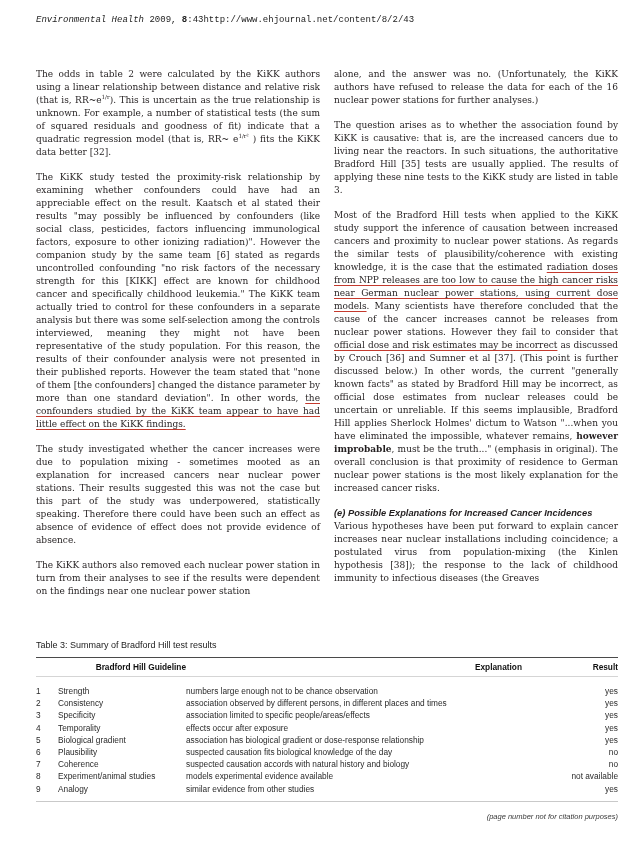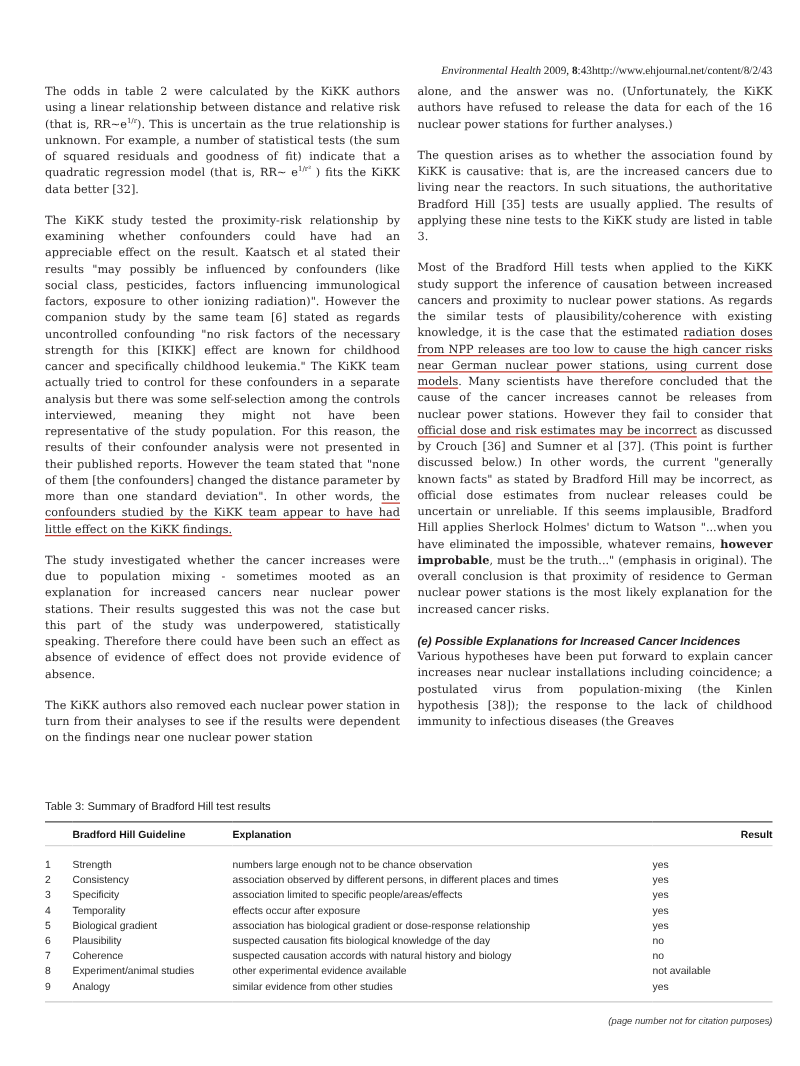--- a/index.html
+++ b/index.html
@@ -8,23 +8,23 @@
     width: 640px; height: 853px;
     position: relative;
     font-family: "DejaVu Serif", serif;
     color: #231f20;
     overflow: hidden;
   }
 
   
   .page-header {
     position: absolute; top: 15px; left: 36px; width: 582px;
-    display: flex; justify-content: flex-end; align-items: baseline;
-    font-family: Liberation Serif, serif;
-    font-size: 9px; color: #1c1c1c; margin-top: 36px;
+    display: flex; justify-content: flex-start; align-items: baseline;
+    font-family: Liberation Mono, monospace;
+    font-size: 9px; color: #1c1c1c;
   }
   .seg-italic { font-style: italic; }
   .seg-bold { font-weight: bold; }
 
   
   .content {
     position: absolute; top: 68px; left: 36px; width: 582px;
     display: flex; gap: 14px;
   }
   .col { width: 284px; font-size: 9px; line-height: 13px; text-align: justify; }
@@ -51,32 +51,32 @@
     margin-bottom: 7px;
   }
   table.bh-table {
     width: 100%; border-collapse: collapse;
     font-family: "Liberation Sans", sans-serif;
     font-size: 8.3px; color: #2a2a2a;
     border-top: 1px solid #4a4a4a;
     border-bottom: 1px solid #c9c9c9;
   }
   table.bh-table thead th {
-    font-weight: bold; text-align: left; color: #111;
+    font-weight: bold; text-align: right; color: #111;
     padding: 4px 0 4px 0;
     border-bottom: 1px solid #d5d5d5;
   }
   table.bh-table thead th.result-col { text-align: right; }
   table.bh-table td { padding: 1.1px 0; vertical-align: top; }
   table.bh-table tbody tr:first-child td { padding-top: 9px; }
   table.bh-table tbody tr:last-child td { padding-bottom: 7px; }
   .col-num { width: 22px; }
   .col-guideline { width: 128px; }
   .col-explanation { width: auto; }
-  .col-result { width: 96px; text-align: left; }
+  .col-result { width: 96px; text-align: right; }
 
   
   .page-footer {
     position: absolute; top: 810px; left: 36px; width: 582px;
     text-align: right; font-family: "Liberation Sans", sans-serif;
   }
   .footer-page { font-size: 10px; color: #1c1c1c; }
   .footer-note { font-size: 7.5px; font-style: italic; color: #3a3a3a; margin-top: 2px; }
 </style>
 </head>
@@ -153,21 +153,21 @@
         </tr>
         <tr>
           <td class="col-num">7</td>
           <td class="col-guideline">Coherence</td>
           <td class="col-explanation">suspected causation accords with natural history and biology</td>
           <td class="col-result">no</td>
         </tr>
         <tr>
           <td class="col-num">8</td>
           <td class="col-guideline">Experiment/animal studies</td>
-          <td class="col-explanation">other experimental evidence available</td>
+          <td class="col-explanation">models experimental evidence available</td>
           <td class="col-result">not available</td>
         </tr>
         <tr>
           <td class="col-num">9</td>
           <td class="col-guideline">Analogy</td>
           <td class="col-explanation">similar evidence from other studies</td>
           <td class="col-result">yes</td>
         </tr>
       </tbody>
   </table>

